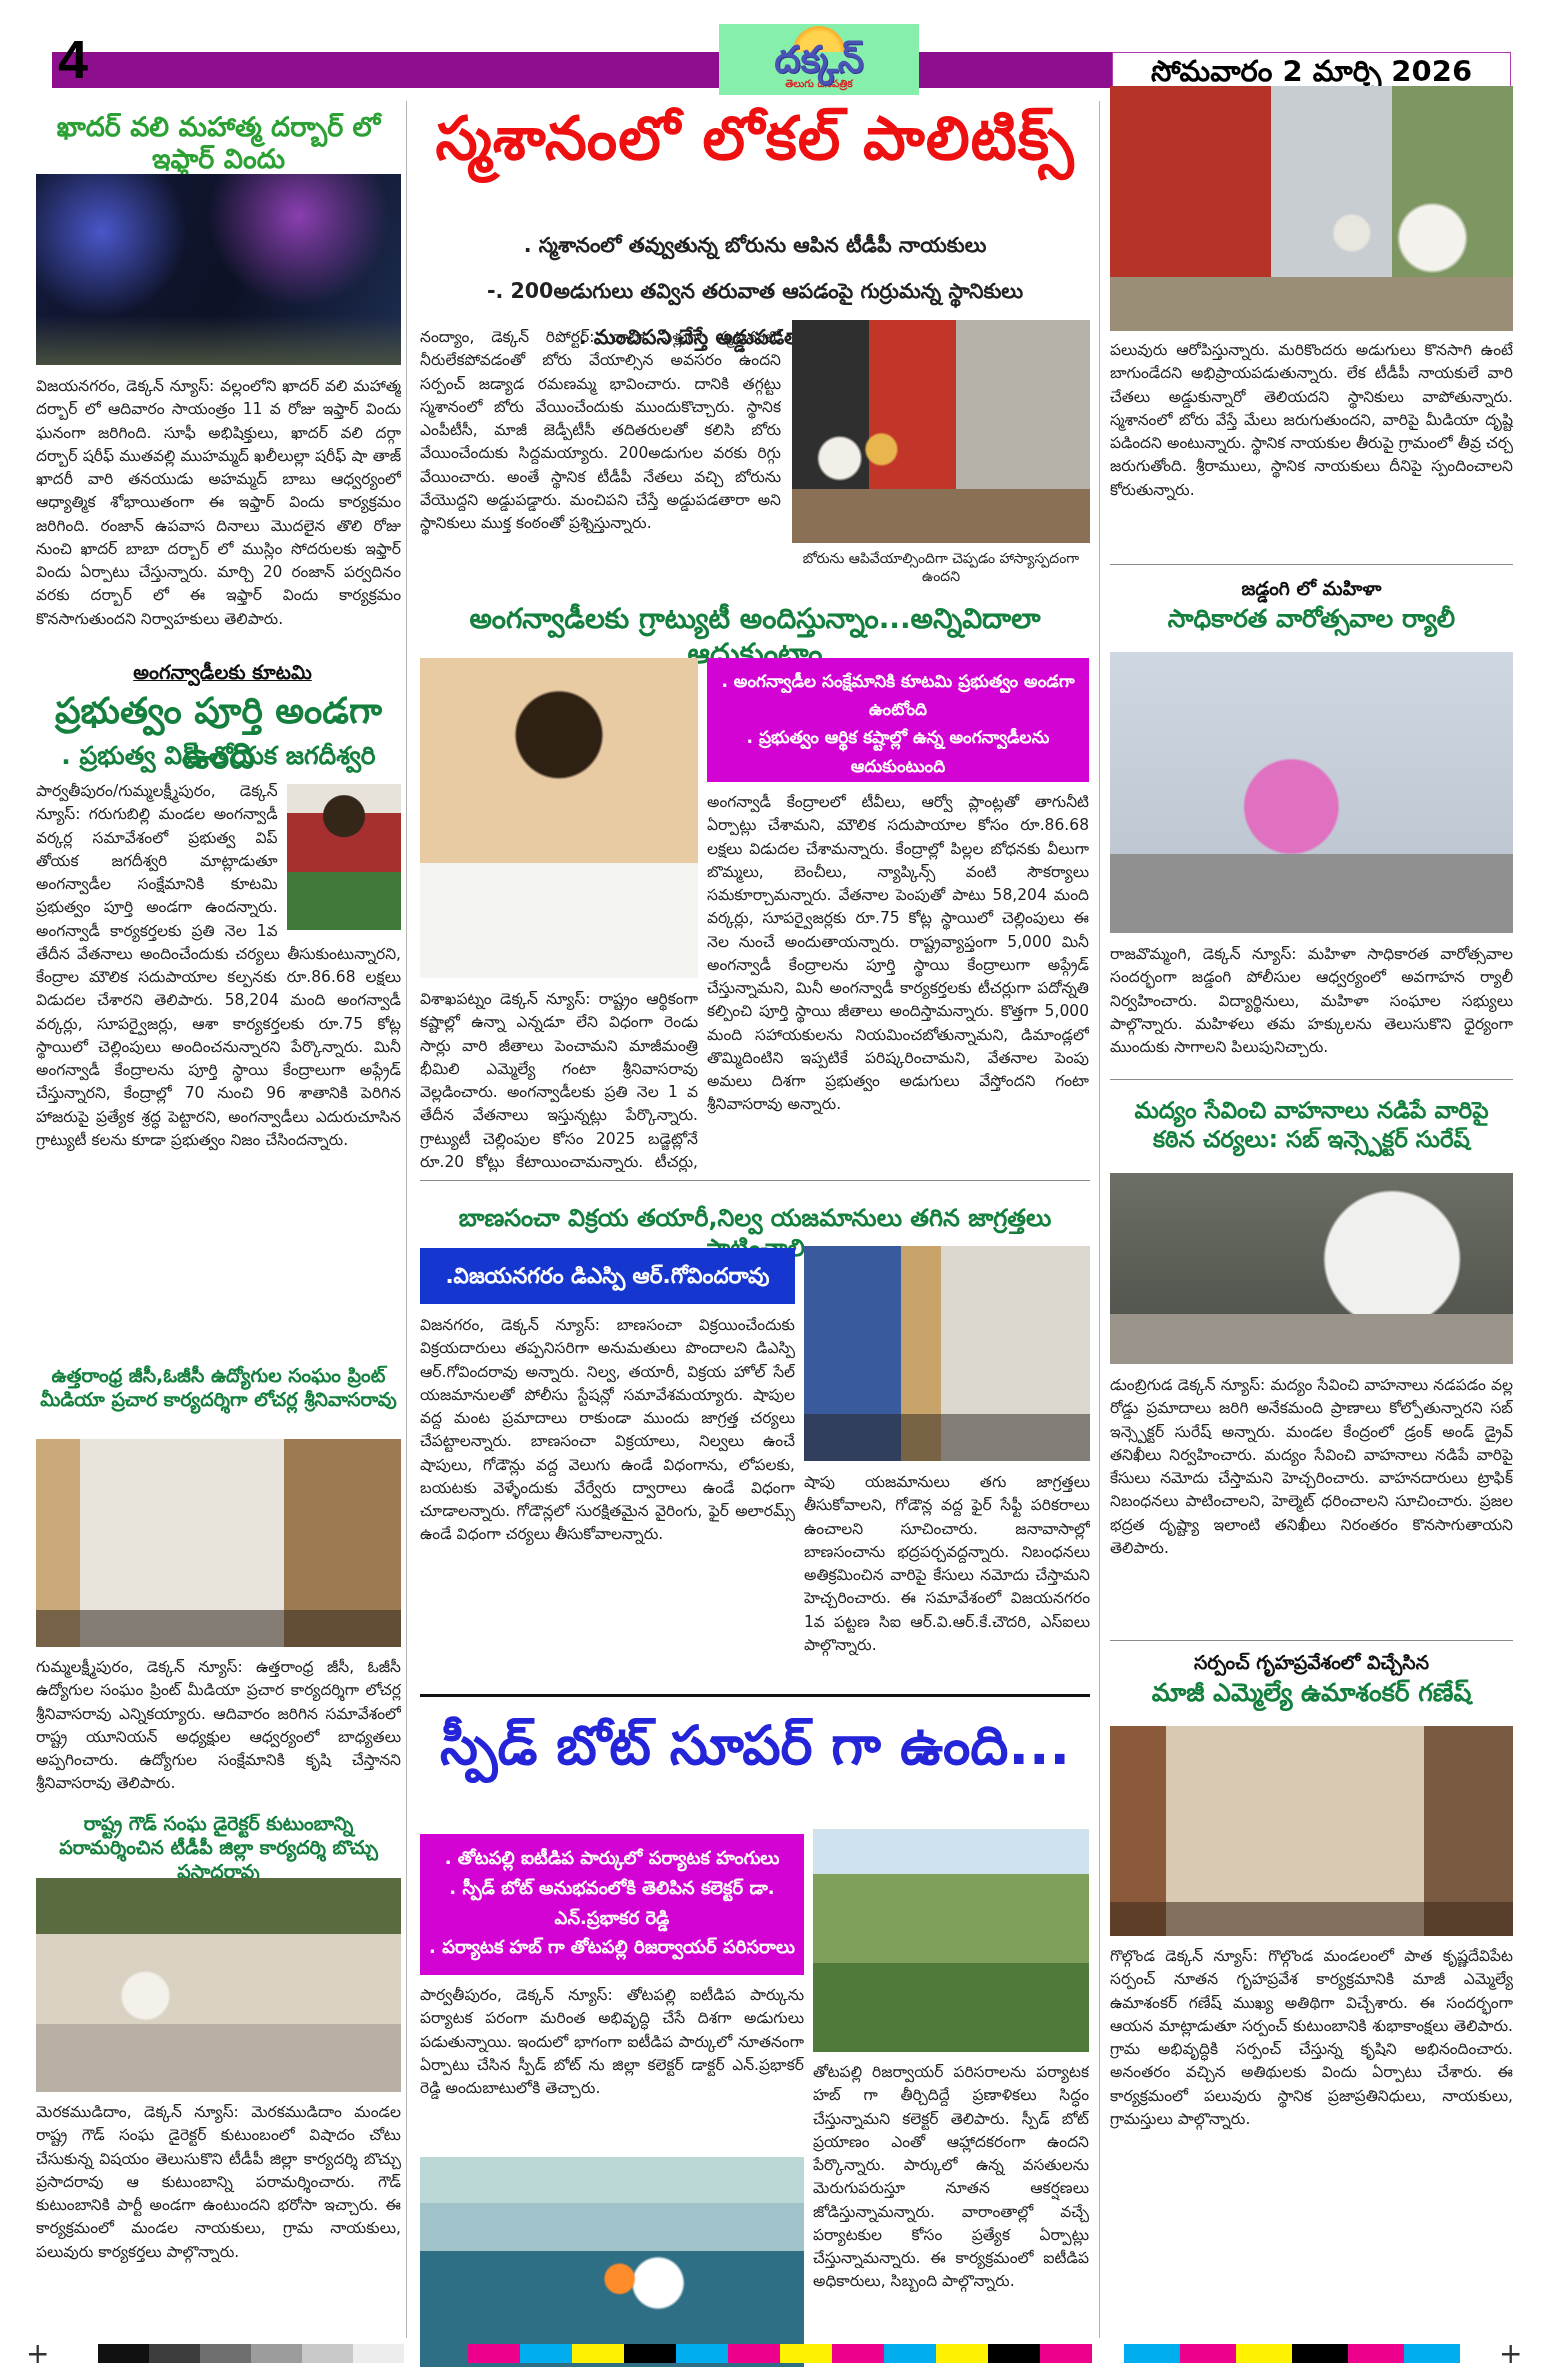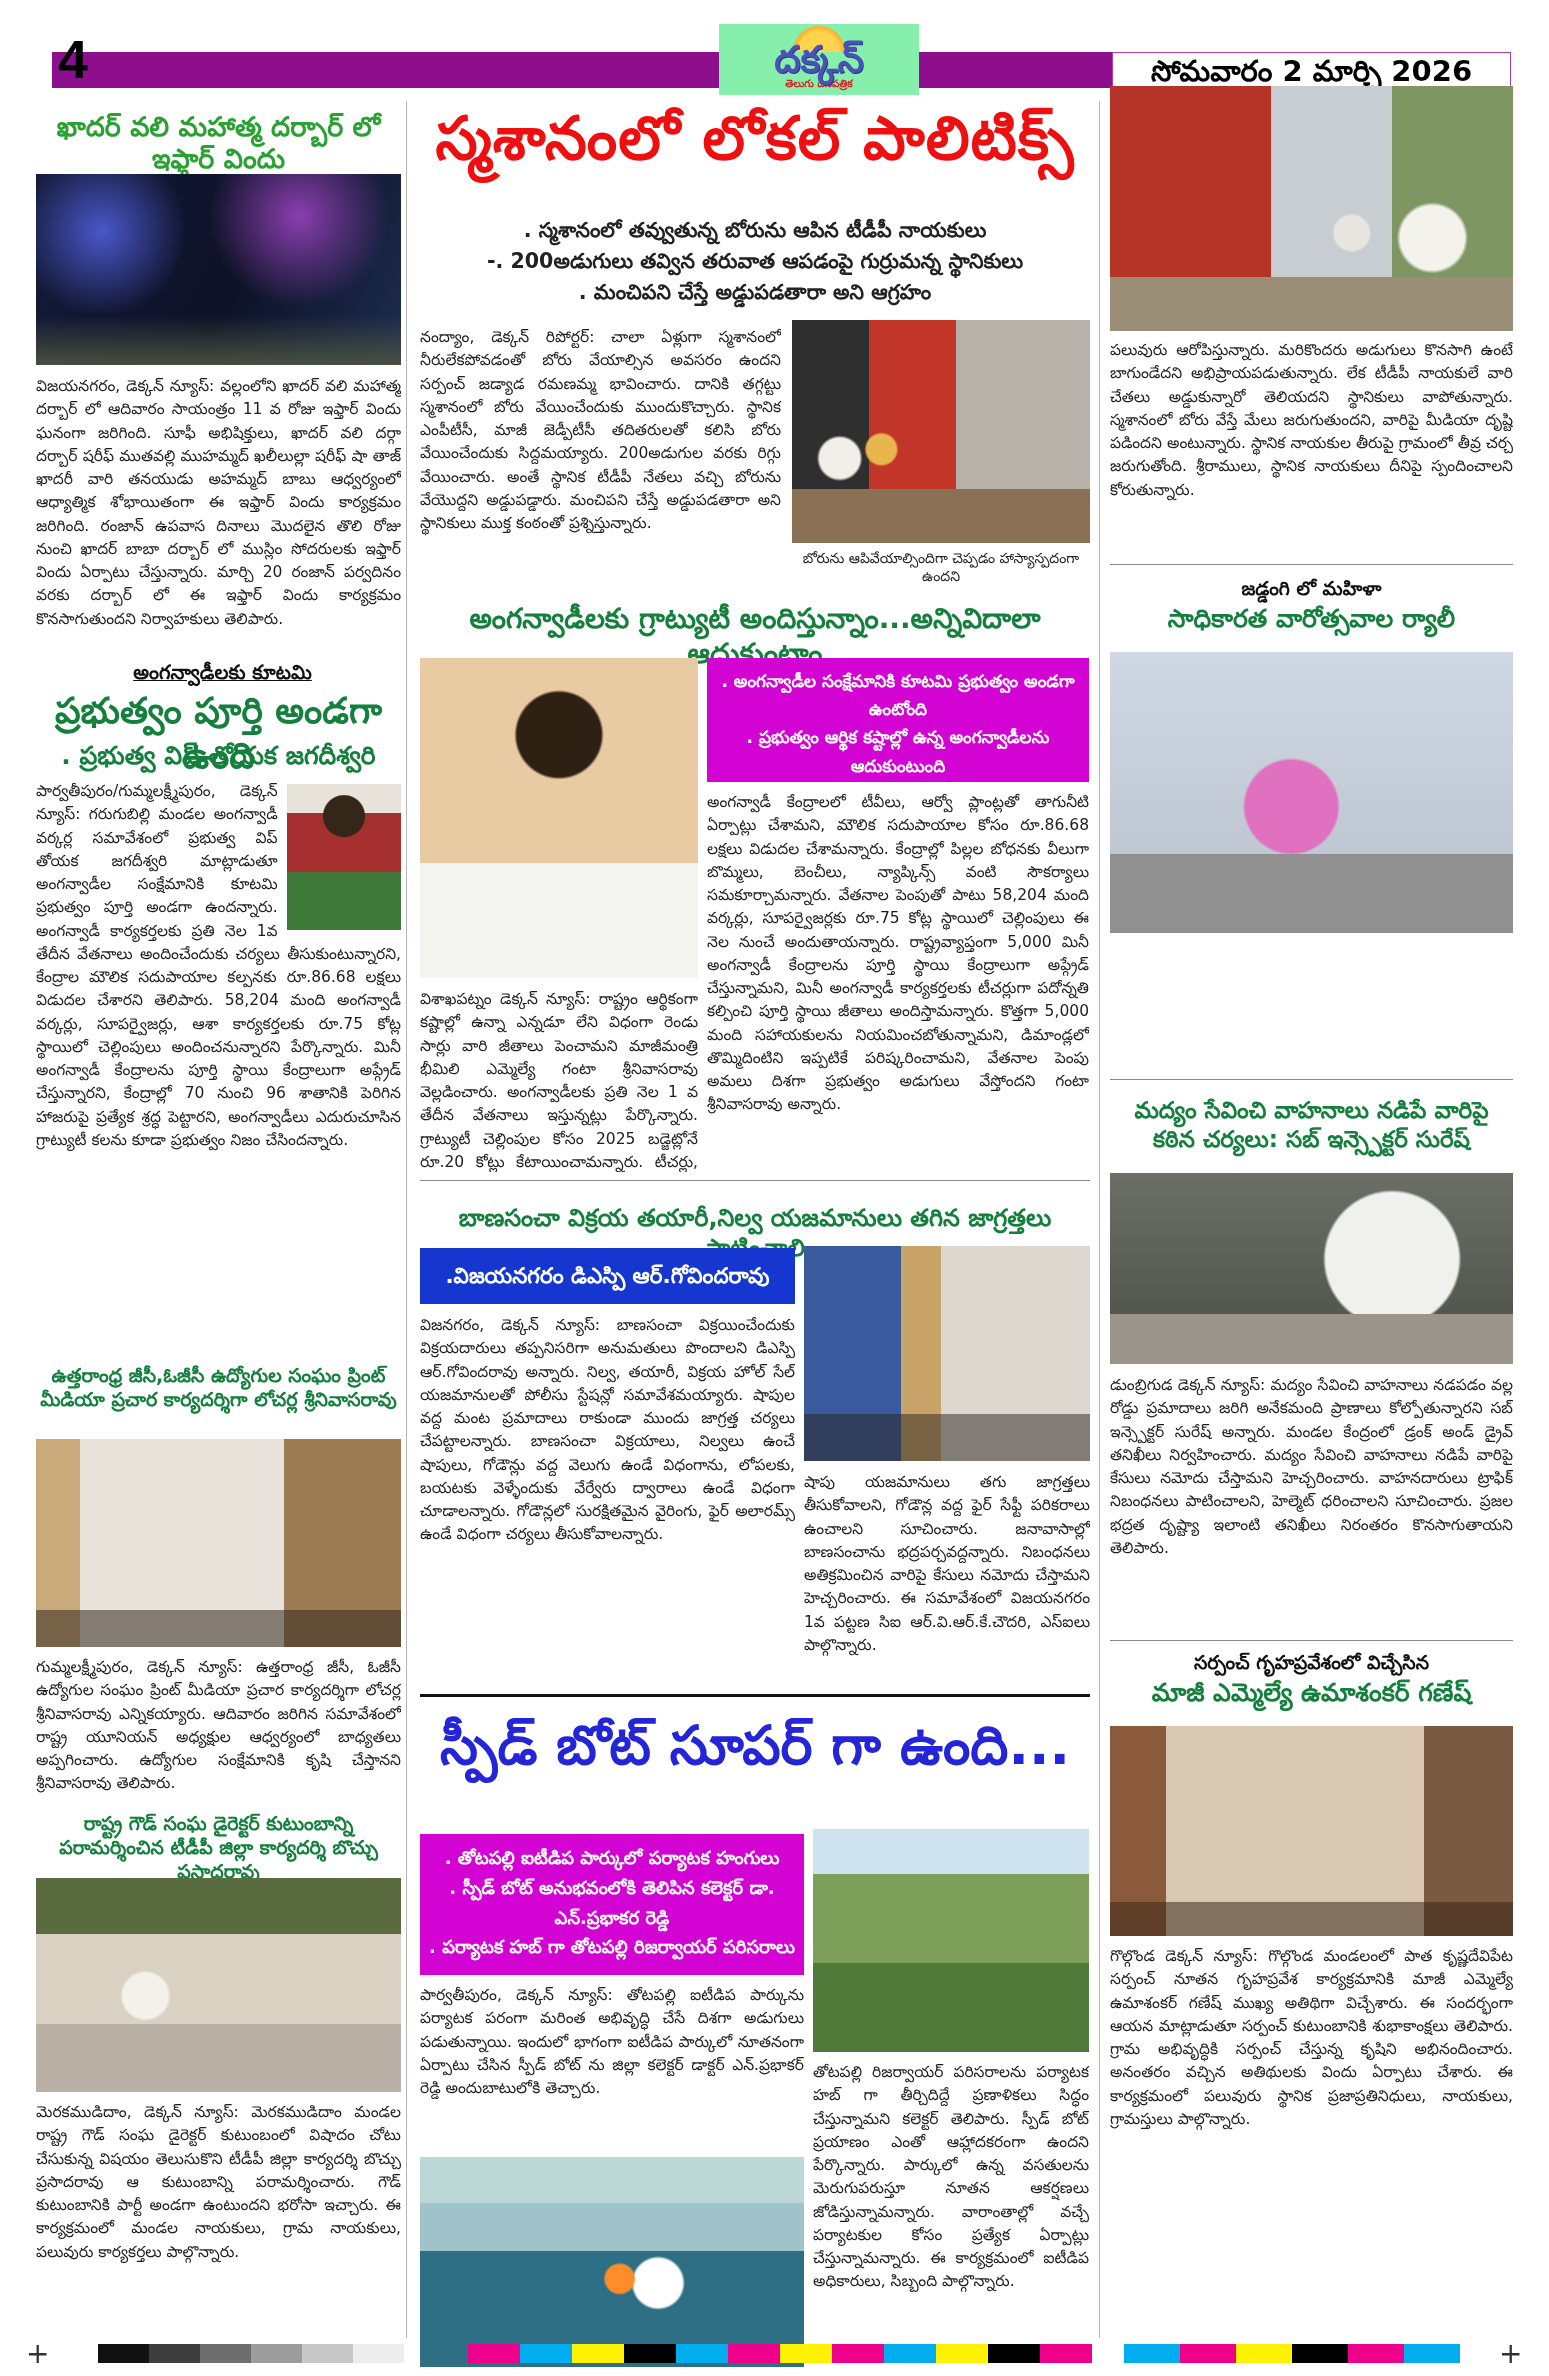--- a/index.html
+++ b/index.html
@@ -9,21 +9,21 @@
   .vline{position:absolute;width:0.9px;background:#b4b4b4;}
   .hline{position:absolute;height:0.9px;background:#8a8a8a;}
   .hline-thick{position:absolute;height:2.8px;background:#111;}
   .body-text{font-size:15.5px;line-height:1.5;text-align:justify;color:#1c1c1c;overflow:hidden;}
   .cap{font-size:14px;color:#222;text-align:center;line-height:1.3;}
   .kicker{font-size:19.7px;font-weight:600;text-align:center;color:#111;}
   .h-green{color:#2ba133;font-weight:bold;font-size:27px;text-align:center;line-height:1.2;}
   .h-red{color:#ee1010;font-weight:bold;font-size:60px;text-align:center;letter-spacing:0.9px;line-height:1.1;}
   .h-blue{color:#2424d8;font-weight:bold;font-size:54px;text-align:center;line-height:1.1;}
   .h-black{font-weight:bold;color:#15803d;text-align:center;line-height:1.25;}
-  .bullet-line{font-weight:bold;font-size:20.6px;text-align:center;color:#222;line-height:1.5;}
+  .bullet-line{font-weight:bold;font-size:20.6px;text-align:center;color:#222;line-height:1.5;margin-top:15px;}
   .box-magenta{background:#d303d3;color:#fff;font-weight:bold;text-align:center;
                font-size:18px;line-height:1.65;padding:9.4px 7.5px;box-sizing:border-box;overflow:hidden;}
   .box-blue{background:#1637cf;color:#fff;font-weight:bold;text-align:center;
             font-size:21.5px;box-sizing:border-box;overflow:hidden;}
   .ph{position:absolute;}
   .ph-iftar{background:
     linear-gradient(0deg, rgba(74,82,64,.95) 0%, rgba(74,82,64,0) 26%),
     radial-gradient(circle at 18% 30%, #4a57c9 0%, rgba(74,87,201,0) 26%),
     radial-gradient(circle at 72% 22%, #8a3fb0 0%, rgba(138,63,176,0) 30%),
     linear-gradient(115deg,#141a3a 0%,#0d1226 55%,#1d2c50 100%);}
@@ -164,20 +164,21 @@
   <div class="abs body-text" style="left:813px;top:2061px;width:276px;height:305px;">తోటపల్లి రిజర్వాయర్ పరిసరాలను పర్యాటక హబ్ గా తీర్చిదిద్దే ప్రణాళికలు సిద్ధం చేస్తున్నామని కలెక్టర్ తెలిపారు. స్పీడ్ బోట్ ప్రయాణం ఎంతో ఆహ్లాదకరంగా ఉందని పేర్కొన్నారు. పార్కులో ఉన్న వసతులను మెరుగుపరుస్తూ నూతన ఆకర్షణలు జోడిస్తున్నామన్నారు. వారాంతాల్లో వచ్చే పర్యాటకుల కోసం ప్రత్యేక ఏర్పాట్లు చేస్తున్నామన్నారు. ఈ కార్యక్రమంలో ఐటీడిప అధికారులు, సిబ్బంది పాల్గొన్నారు.</div>
 
   <div class="ph ph-drill-right" style="left:1110px;top:86px;width:403px;height:245px;"></div>
   <div class="abs body-text" style="left:1110px;top:339px;width:403px;height:217px;">పలువురు ఆరోపిస్తున్నారు. మరికొందరు అడుగులు కొనసాగి ఉంటే బాగుండేదని అభిప్రాయపడుతున్నారు. లేక టీడీపీ నాయకులే వారి చేతలు అడ్డుకున్నారో తెలియదని స్థానికులు వాపోతున్నారు. స్మశానంలో బోరు వేస్తే మేలు జరుగుతుందని, వారిపై మీడియా దృష్టి పడిందని అంటున్నారు. స్థానిక నాయకుల తీరుపై గ్రామంలో తీవ్ర చర్చ జరుగుతోంది. శ్రీరాములు, స్థానిక నాయకులు దీనిపై స్పందించాలని కోరుతున్నారు.</div>
 
   <div class="hline" style="left:1110px;top:564px;width:403px;"></div>
 
   <div class="abs kicker" style="left:1110px;top:577px;width:403px;font-size:19px;">జడ్డంగి లో మహిళా</div>
   <div class="abs h-black" style="left:1110px;top:603px;width:403px;font-size:25px;">సాధికారత వారోత్సవాల ర్యాలీ</div>
   <div class="ph ph-rally" style="left:1110px;top:652px;width:403px;height:281px;"></div>
+  <div class="abs body-text" style="left:1110px;top:943px;width:403px;height:129px;">రాజవొమ్మంగి, డెక్కన్ న్యూస్: మహిళా సాధికారత వారోత్సవాల సందర్భంగా జడ్డంగి పోలీసుల ఆధ్వర్యంలో అవగాహన ర్యాలీ నిర్వహించారు. విద్యార్థినులు, మహిళా సంఘాల సభ్యులు పాల్గొన్నారు. మహిళలు తమ హక్కులను తెలుసుకొని ధైర్యంగా ముందుకు సాగాలని పిలుపునిచ్చారు.</div>
 
   <div class="hline" style="left:1110px;top:1079px;width:403px;"></div>
 
   <div class="abs h-black" style="left:1110px;top:1096px;width:403px;font-size:23px;">మద్యం సేవించి వాహనాలు నడిపే వారిపై కఠిన చర్యలు: సబ్ ఇన్స్పెక్టర్ సురేష్</div>
   <div class="ph ph-vehicle" style="left:1110px;top:1173px;width:403px;height:191px;"></div>
   <div class="abs body-text" style="left:1110px;top:1374px;width:403px;height:259px;">డుంబ్రిగుడ డెక్కన్ న్యూస్: మద్యం సేవించి వాహనాలు నడపడం వల్ల రోడ్డు ప్రమాదాలు జరిగి అనేకమంది ప్రాణాలు కోల్పోతున్నారని సబ్ ఇన్స్పెక్టర్ సురేష్ అన్నారు. మండల కేంద్రంలో డ్రంక్ అండ్ డ్రైవ్ తనిఖీలు నిర్వహించారు. మద్యం సేవించి వాహనాలు నడిపే వారిపై కేసులు నమోదు చేస్తామని హెచ్చరించారు. వాహనదారులు ట్రాఫిక్ నిబంధనలు పాటించాలని, హెల్మెట్ ధరించాలని సూచించారు. ప్రజల భద్రత దృష్ట్యా ఇలాంటి తనిఖీలు నిరంతరం కొనసాగుతాయని తెలిపారు.</div>
 
   <div class="hline" style="left:1110px;top:1640px;width:403px;"></div>
 
   <div class="abs kicker" style="left:1110px;top:1651px;width:403px;font-size:19px;">సర్పంచ్ గృహప్రవేశంలో విచ్చేసిన</div>

